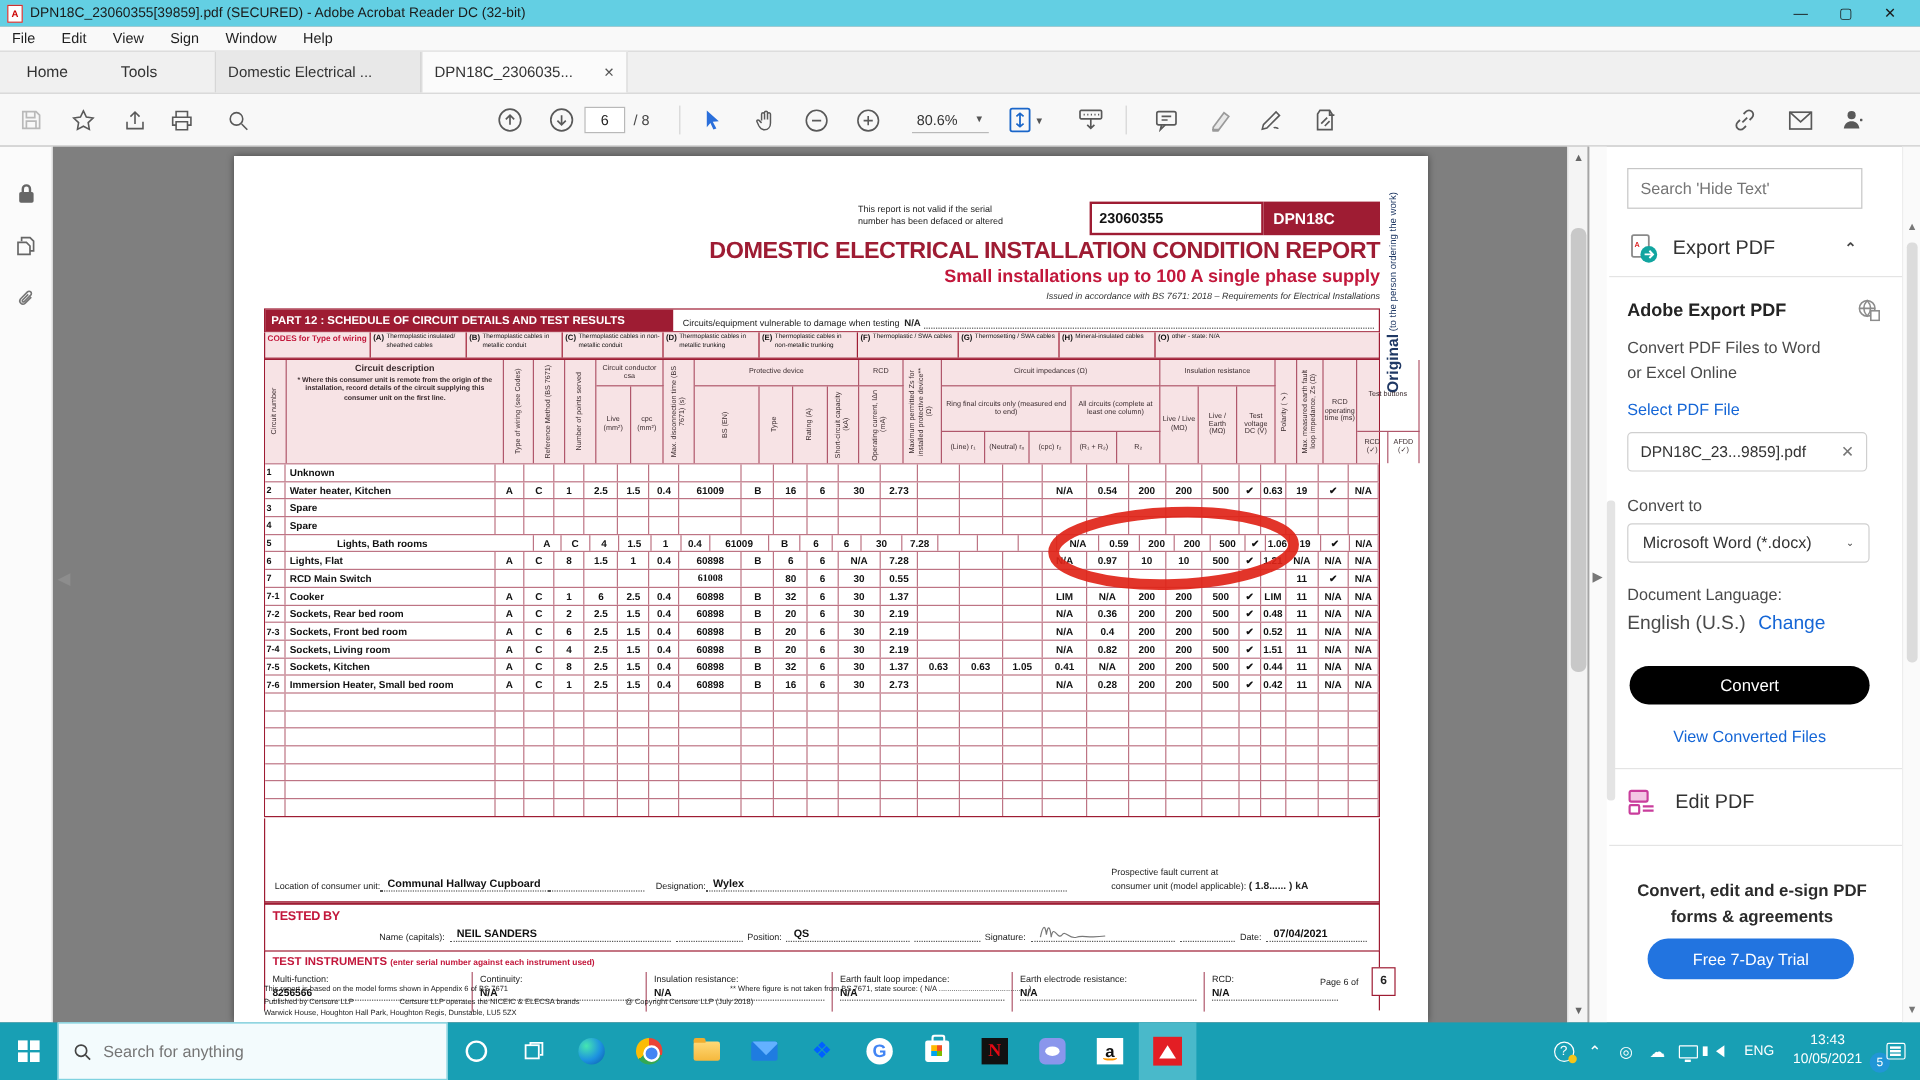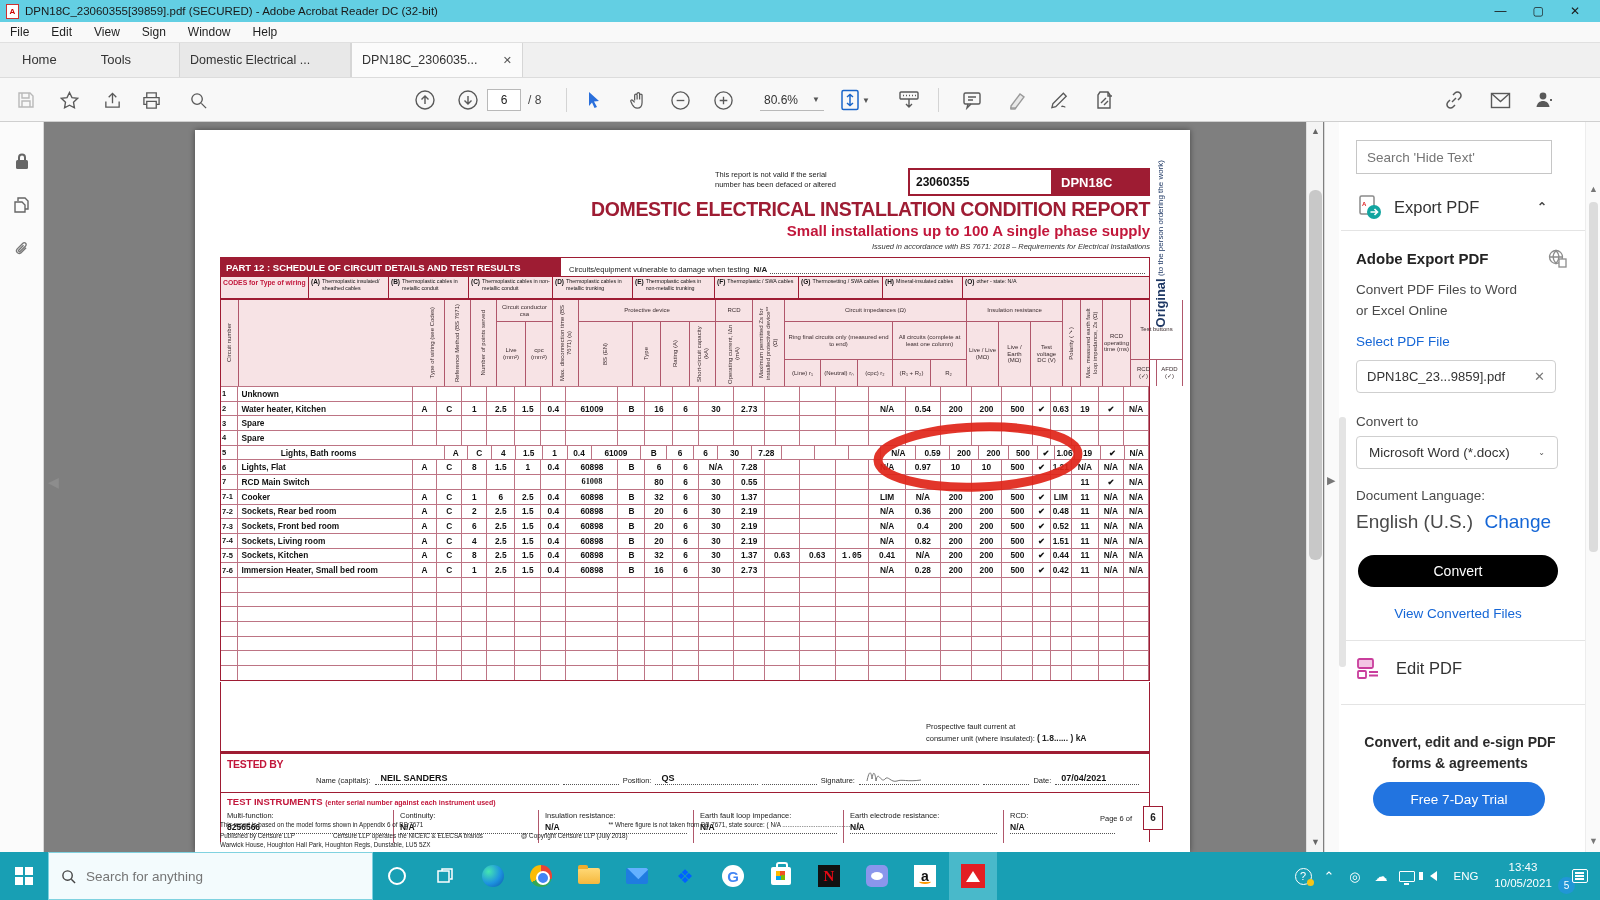--- a/index.html
+++ b/index.html
@@ -52,21 +52,21 @@
   .hr1{position:absolute;left:16px;top:108px;width:260px;height:1px;background:#e4e4e4}
   .aep{position:absolute;left:31px;top:128px;font-size:15px;font-weight:bold;color:#232323}
   .globeic{position:absolute;left:222px;top:126px;color:#8c8c8c}
   .cvd{position:absolute;left:31px;top:158px;width:180px;font-size:13.5px;color:#4a4a4a;line-height:1.55}
   .selfile{position:absolute;left:31px;top:212px;font-size:13.5px;color:#1566d6}
   .filechip{position:absolute;left:31px;top:238px;width:200px;height:33px;border:1px solid #cfcfcf;border-radius:4px;display:flex;align-items:center;padding:0 10px;font-size:13px;color:#333}
   .filechip .x{margin-left:auto;color:#777}
   .convto{position:absolute;left:31px;top:292px;font-size:13.5px;color:#4a4a4a}
   .fmtsel{position:absolute;left:31px;top:314px;width:202px;height:33px;border:1px solid #cfcfcf;border-radius:4px;display:flex;align-items:center;padding:0 12px;font-size:13.5px;color:#333;justify-content:space-between}
   .dlang1{position:absolute;left:31px;top:366px;font-size:13.5px;color:#4a4a4a}
-  .dlang2{position:absolute;left:31px;top:389px;font-size:19px;color:#4a4a4a}
+  .dlang2{position:absolute;left:31px;top:389px;font-size:16px;color:#4a4a4a}
   .dlang2 a{color:#1566d6;text-decoration:none;margin-left:6px}
   .convertbtn{position:absolute;left:33px;top:433px;width:200px;height:32px;border-radius:16px;background:#000000;color:#fff;font-size:14px;display:flex;align-items:center;justify-content:center;border:none}
   .viewconv{position:absolute;left:0;top:484px;width:266px;text-align:center;font-size:13.5px;color:#1566d6}
   .hr2{position:absolute;left:16px;top:518px;width:260px;height:1px;background:#e4e4e4}
   .editrow{position:absolute;left:31px;top:534px;display:flex;align-items:center;gap:14px}
   .editrow .lbl{font-size:16.5px;color:#323232}
   .hr3{position:absolute;left:16px;top:582px;width:260px;height:1px;background:#e4e4e4}
   .promo{position:absolute;left:10px;top:610px;width:250px;text-align:center;font-size:14px;font-weight:bold;color:#2b2b2b;line-height:1.5}
   .trialbtn{position:absolute;left:48px;top:660px;width:172px;height:34px;border-radius:17px;background:#2274e0;color:#fff;font-size:13.5px;display:flex;align-items:center;justify-content:center;border:none}
   .pscroll{position:absolute;left:260px;top:0;width:16px;height:730px;background:#fafafa;border-left:1px solid #ededed}
@@ -437,20 +437,24 @@
         <span class="codek">(O)</span>
         <span class="codev">other - state: N/A</span>
       </div>
     </div>
 
   <div class="sched">
     <div class="shead">
       <div class="hc nb" style="grid-column:1;grid-row:1/4">
           <span class="vt">Circuit number</span>
         </div>
+      <div class="hc nb descc" style="grid-column:2;grid-row:1/4">
+          <span class="t1">Circuit description</span>
+          <span class="t2">* Where this consumer unit is remote from the origin of the installation, record details of the circuit supplying this consumer unit on the first line.</span>
+        </div>
       <div class="hc nb" style="grid-column:3;grid-row:1/4">
           <span class="vt">Type of wiring (see Codes)</span>
         </div>
       <div class="hc nb" style="grid-column:4;grid-row:1/4">
           <span class="vt">Reference Method (BS 7671)</span>
         </div>
       <div class="hc nb" style="grid-column:5;grid-row:1/4">
           <span class="vt">Number of points served</span>
         </div>
       <div class="hc" style="grid-column:6/8;grid-row:1">Circuit conductor csa</div>
@@ -832,21 +836,21 @@
           <div class="scell" style="width: 27px;">1.5</div>
           <div class="scell" style="width: 26px;">0.4</div>
           <div class="scell" style="width: 54px;">60898</div>
           <div class="scell" style="width: 28px;">B</div>
           <div class="scell" style="width: 29px;">32</div>
           <div class="scell" style="width: 26px;">6</div>
           <div class="scell" style="width: 37px;">30</div>
           <div class="scell" style="width: 32px;">1.37</div>
           <div class="scell" style="width: 36px;">0.63</div>
           <div class="scell" style="width: 37px;">0.63</div>
-          <div class="scell" style="width: 35px; font-family: Liberation Mono, monospace;">1.05</div>
+          <div class="scell" style="width: 35px;">1.05</div>
           <div class="scell" style="width: 38px;">0.41</div>
           <div class="scell" style="width: 36px;">N/A</div>
           <div class="scell" style="width: 32px;">200</div>
           <div class="scell" style="width: 32px;">200</div>
           <div class="scell" style="width: 32px;">500</div>
           <div class="scell" style="width: 18px;">✔</div>
           <div class="scell" style="width: 22px;">0.44</div>
           <div class="scell" style="width: 28px;">11</div>
           <div class="scell" style="width: 26px;">N/A</div>
           <div class="scell" style="width: 26px;">N/A</div>
@@ -1083,23 +1087,31 @@
           <div class="scell" style="width: 26px;"></div>
           <div class="scell" style="width: 26px;"></div>
         </div>
       </div>
     <svg class="redcircle" width="930" height="382">
       <ellipse cx="757" cy="157" rx="100" ry="30" fill="none" stroke="#e02418" stroke-width="9" stroke-linecap="round" opacity="0.92" transform="rotate(-2 757 157)"></ellipse>
     </svg>
   </div>
 
   <div class="locrow">
+    <div class="locline">
+      <span class="flbl">Location of consumer unit:</span>
+      <span class="fval">Communal Hallway Cupboard</span>
+      <span class="fdots" style="width:80px"></span>
+      <span class="flbl" style="margin-left:10px">Designation:</span>
+      <span class="fval">Wylex</span>
+      <span class="fdots" style="flex:1"></span>
+    </div>
     <div class="pfc">
       <span>Prospective fault current at</span><br>
-      <span>consumer unit (where insulated):</span>
+      <span>consumer unit (model applicable):</span>
       <span class="v">( 1.8...... ) kA</span>
     </div>
   </div>
 
   <div class="tested">
     <span class="tblab">TESTED BY</span>
     <div class="tbline">
       <span class="flbl">Name (capitals):</span>
       <span class="fval" style="width:200px">NEIL SANDERS</span>
       <span class="fdots" style="width:60px"></span>

